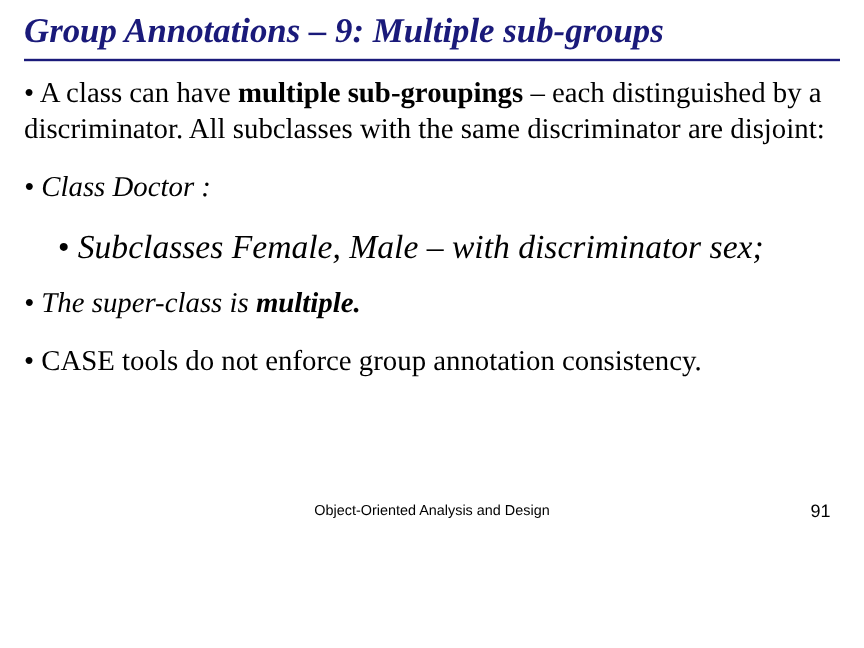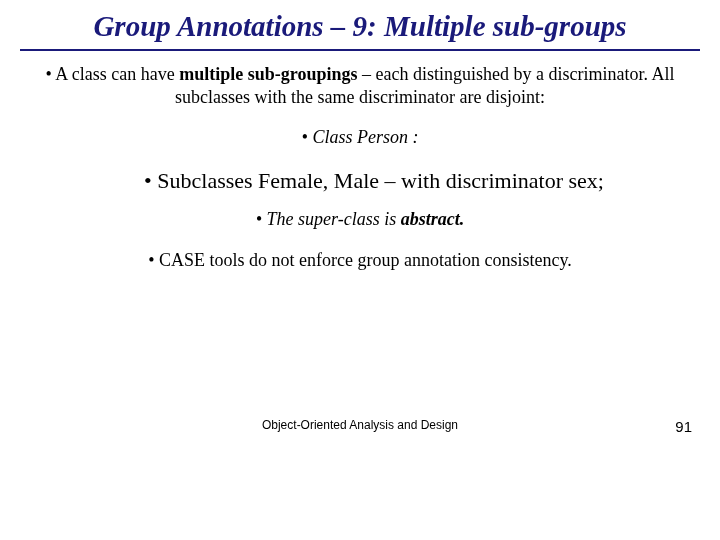--- a/index.html
+++ b/index.html
@@ -12,41 +12,41 @@
     color: #000;
     position: relative;
     box-sizing: border-box;
   }
   .slide {
     width: 720px;
     height: 424px;
     padding: 8px 20px 0 20px;
     box-sizing: border-box;
     position: relative;
-    text-align: center;
   }
   .title {
     color: #1a1a7a;
     font-style: italic;
     font-weight: bold;
     font-size: 29px;
     padding: 2px 0 6px 0;
     border-bottom: 2px solid #1a1a7a;
     margin-bottom: 10px;
   }
   .bullet {
-    font-size: 18px;
+    font-size: 24px;
     line-height: 1.25;
     margin: 12px 0 18px 0;
   }
   .bullet.italic {
     font-style: italic;
   }
   .sub-bullet {
-    font-size: 22px;
+    font-size: 28px;
+    font-style: italic;
     line-height: 1.25;
     margin: 14px 0 14px 28px;
   }
   .bold {
     font-weight: bold;
     font-style: normal;
   }
   .bold-italic {
     font-weight: bold;
     font-style: italic;
@@ -79,28 +79,28 @@
 <body>
 
 <div class="slide">
 
   <div class="title">Group Annotations – 9: Multiple sub-groups</div>
 
   <div class="bullet">
     <span>• A class can have </span><span class="bold">multiple sub-groupings</span><span> – each distinguished by a discriminator. All subclasses with the same discriminator are disjoint:</span>
   </div>
 
-  <div class="bullet italic">• Class Person :</div>
+  <div class="bullet italic">• Class Doctor :</div>
 
   <div class="sub-bullet">• Subclasses Female, Male – with discriminator sex;</div>
 
 
 
   <div class="bullet italic">
-    <span>• The super-class is </span><span class="bold-italic">abstract.</span>
+    <span>• The super-class is </span><span class="bold-italic">multiple.</span>
   </div>
 
   <div class="bullet plain">• CASE tools do not enforce group annotation consistency.</div>
 
   <div class="footer">
     <span class="footer-center">Object-Oriented Analysis and Design</span>
     <span class="footer-right">91</span>
   </div>
 
 </div>

